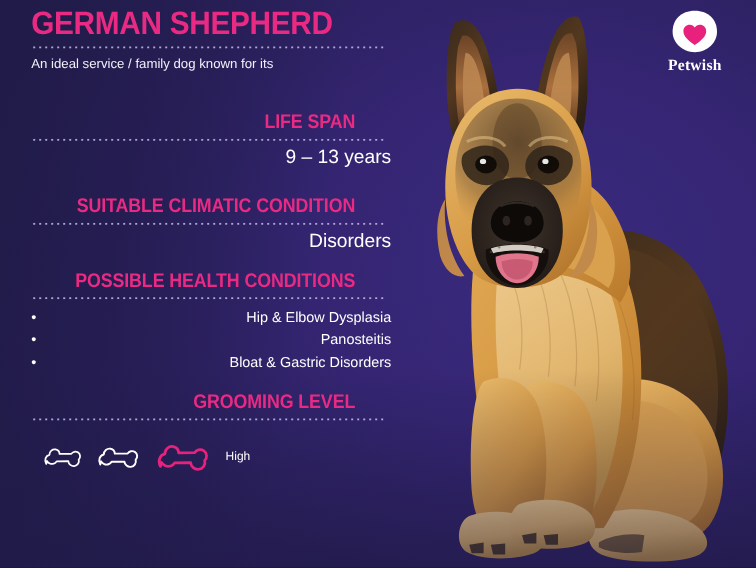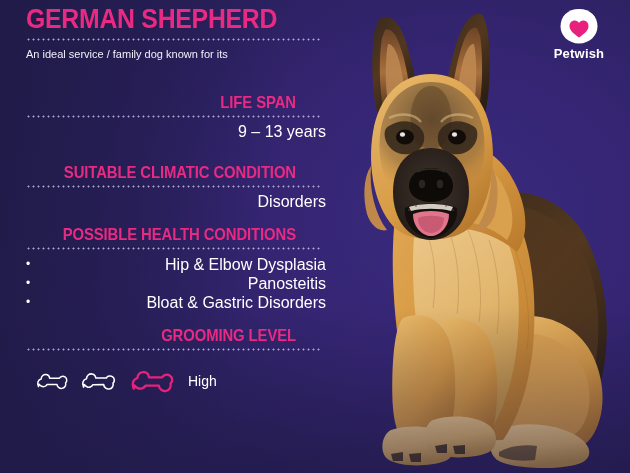--- a/index.html
+++ b/index.html
@@ -48,20 +48,21 @@
     text-align: center;
   }
   .logo-mark { width: 74px; height: 40px; display: block; }
   .logo-text {
     margin-top: 1px;
     color: #ffffff;
     font-size: 13px;
     font-weight: bold;
     letter-spacing: 0.2px;
     line-height: 14px;
+    font-family: Liberation Serif, serif;
   }
 
   
   .content {
     position: absolute;
     left: 26px;
     top: 4px;
     width: 300px;
   }
 
@@ -118,21 +119,21 @@
   .section { margin-top: 17px; text-align: right; }
   .section.tight { margin-top: 14px; }
 
   .bullets {
     list-style: none;
     margin: 1px 0 0 0;
     padding: 0;
   }
   .bullets li {
     color: #ffffff;
-    font-size: 16px;
+    font-size: 12px;
     line-height: 19px;
     padding-left: 10px;
     position: relative;
   }
   .bullets li::before {
     content: "\2022";
     position: absolute;
     left: 0;
     top: -0.5px;
     color: #ffffff;
@@ -145,21 +146,21 @@
     align-items: center;
     margin-top: 9px;
     height: 42px;
   }
   .bone { display: block; }
   .bone-1 { width: 42px; height: 30px; margin-left: 2px; }
   .bone-2 { width: 46px; height: 32px; margin-left: 2px; }
   .bone-3 { width: 58px; height: 40px; margin-left: 1px; }
   .grooming-label {
     color: #ffffff;
-    font-size: 14px;
+    font-size: 10px;
     margin-left: 11px;
     line-height: 18px;
   }
 </style>
 </head>
 <body>
 
 <div id="infographic">
 
   <div class="dog-layer">

